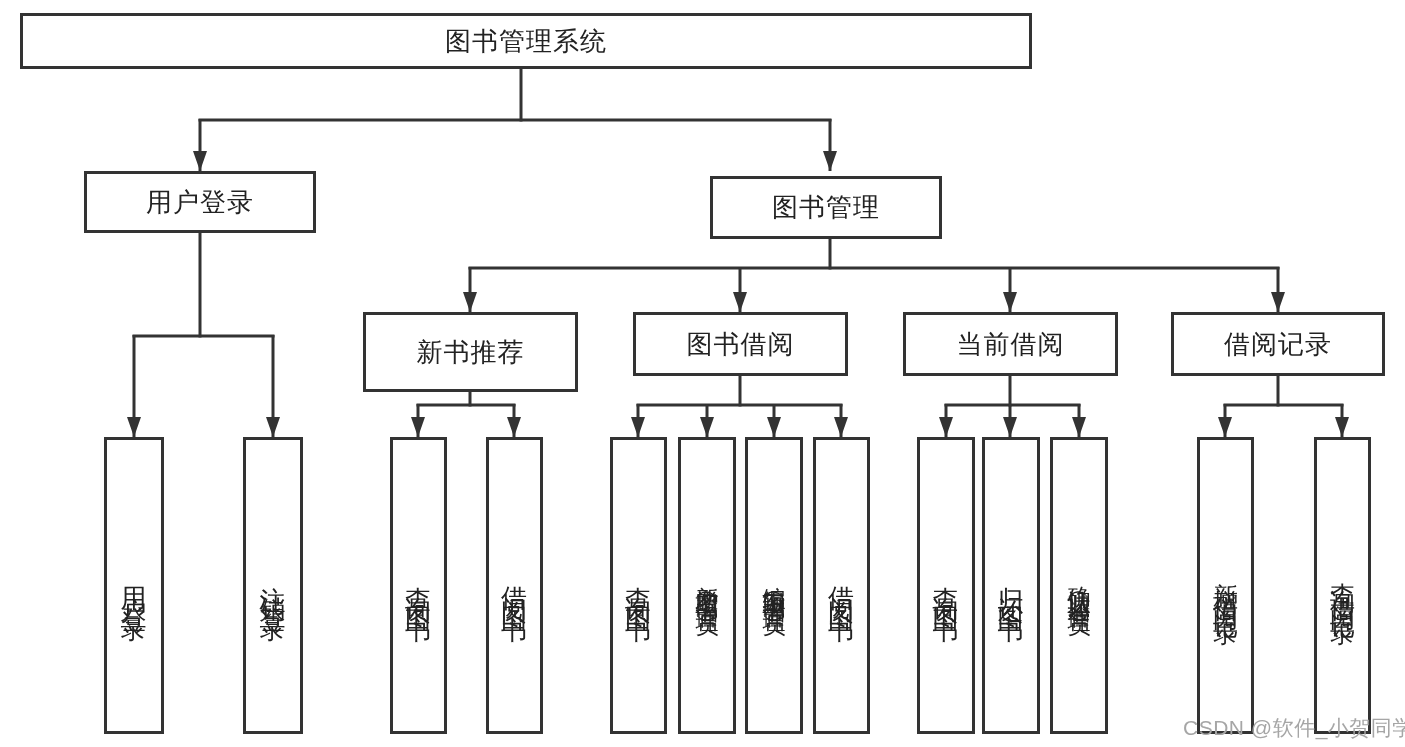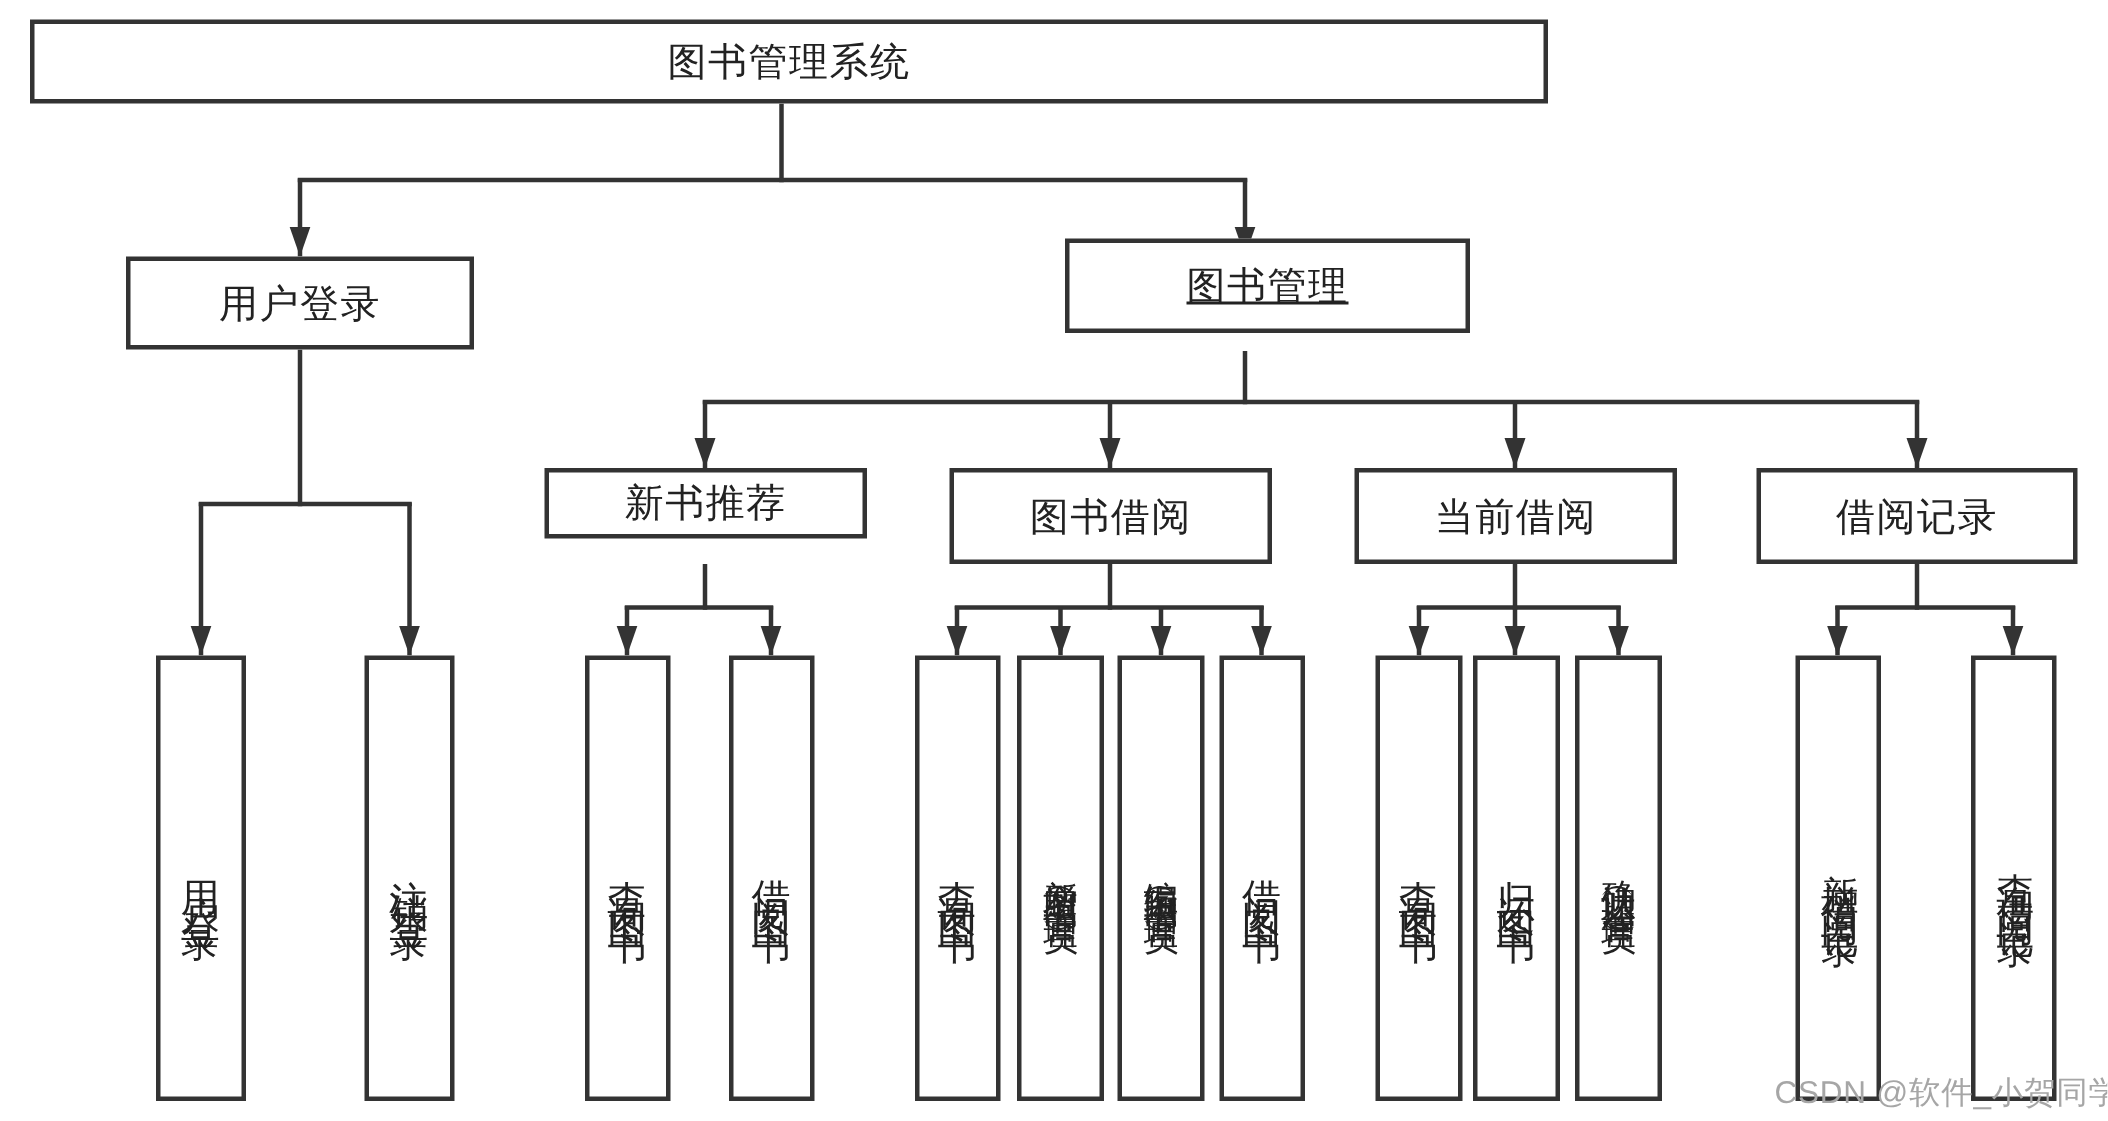--- a/index.html
+++ b/index.html
@@ -128,25 +128,25 @@
     </g>
   </svg>
 
   <div class="hbox" style="left:20px; top:13px; width:1012px; height:56px;">
     <span>图书管理系统</span>
   </div>
 
   <div class="hbox" style="left:84px; top:171px; width:232px; height:62px;">
     <span>用户登录</span>
   </div>
-  <div class="hbox" style="left:710px; top:159px; width:270px; height:63px;text-decoration:underline;">
+  <div class="hbox" style="left:710px; top:176px; width:232px; height:63px;">
     <span>图书管理</span>
   </div>
 
-  <div class="hbox" style="left:363px; top:312px; width:215px; height:47px;">
+  <div class="hbox" style="left:363px; top:312px; width:215px; height:80px;">
     <span>新书推荐</span>
   </div>
   <div class="hbox" style="left:633px; top:312px; width:215px; height:64px;">
     <span>图书借阅</span>
   </div>
   <div class="hbox" style="left:903px; top:312px; width:215px; height:64px;">
     <span>当前借阅</span>
   </div>
   <div class="hbox" style="left:1171px; top:312px; width:214px; height:64px;">
     <span>借阅记录</span>

